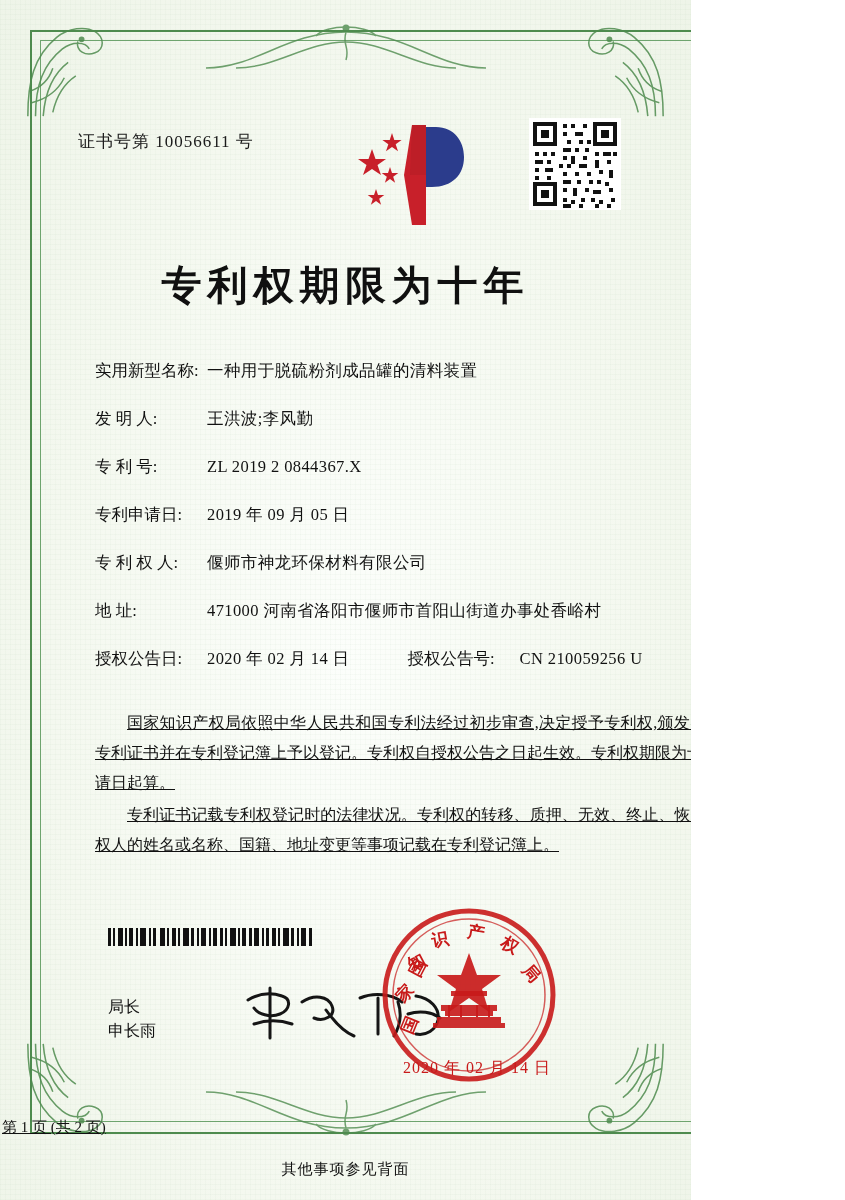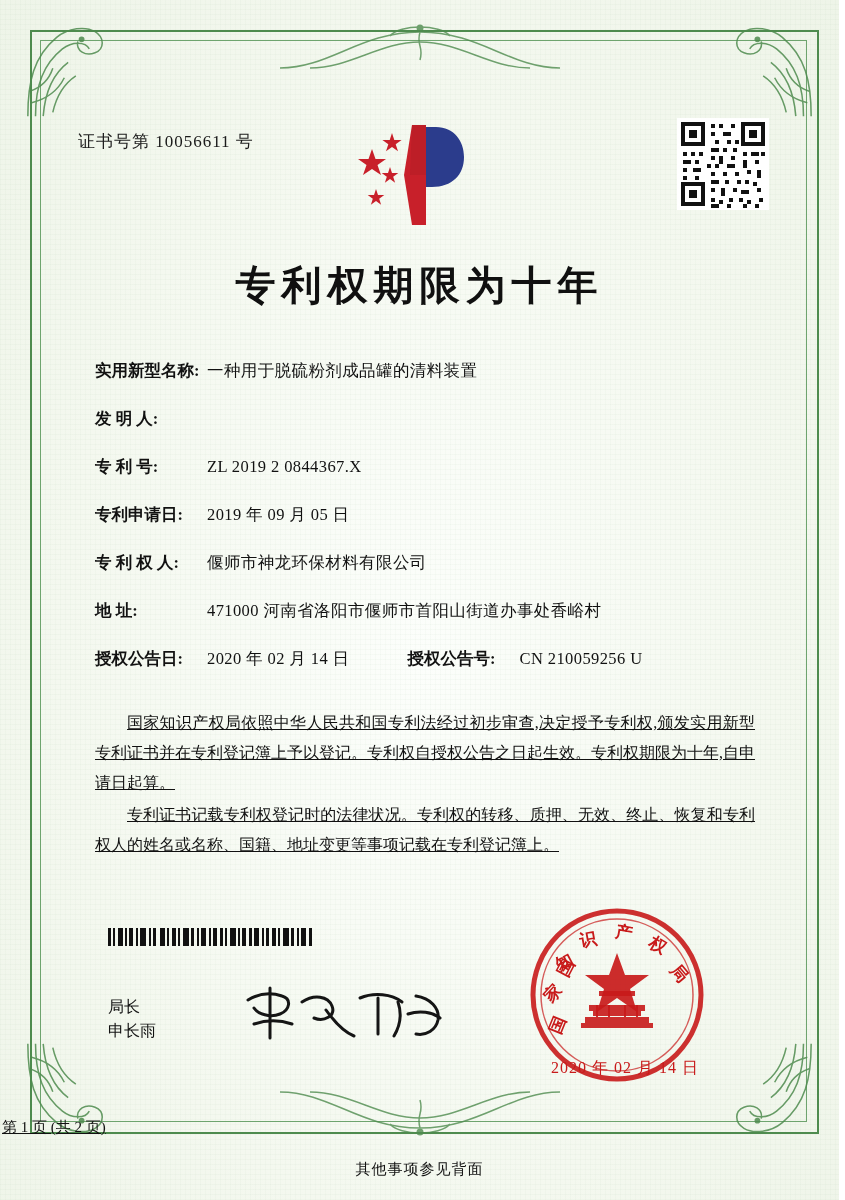--- a/index.html
+++ b/index.html
@@ -5,21 +5,21 @@
   html, body {
     margin: 0;
     padding: 0;
     background: #ffffff;
   }
   body {
     font-family: "Liberation Serif", "DejaVu Serif", serif;
   }
   .page {
     position: relative;
-    width: 839px;
+    width: 691px;
     height: 1200px;
     background: #fdba74;
     overflow: hidden;
   }
   
   .bg-wash {
     position: absolute;
     inset: 0;
     background:
       repeating-linear-gradient(0deg, rgba(120,170,120,0.045) 0px, rgba(120,170,120,0.045) 1px, rgba(255,255,255,0) 1px, rgba(255,255,255,0) 5px),
@@ -127,21 +127,20 @@
     align-items: baseline;
     margin-bottom: 26px;
     font-size: 16.5px;
     color: #111;
     white-space: nowrap;
   }
   .field-label {
     width: 112px;
     flex: 0 0 112px;
     letter-spacing: 0px;
-    font-weight: bold;
   }
   .field-value {
     flex: 1 1 auto;
     letter-spacing: 0.4px;
   }
   .field-row.split .field-value { flex: 0 0 auto; }
   .second-label {
     margin-left: 58px;
     width: auto;
   }
@@ -396,20 +395,21 @@
 
   <div class="doc-title">专利权期限为十年</div>
 
   <div class="fields">
     <div class="field-row">
       <span class="field-label">实用新型名称:</span>
       <span class="field-value">一种用于脱硫粉剂成品罐的清料装置</span>
     </div>
     <div class="field-row">
       <span class="field-label">发 明 人:</span>
+      <span class="field-value">王洪波;李风勤</span>
     </div>
     <div class="field-row">
       <span class="field-label">专 利 号:</span>
       <span class="field-value">ZL 2019 2 0844367.X</span>
     </div>
     <div class="field-row">
       <span class="field-label">专利申请日:</span>
       <span class="field-value">2019 年 09 月 05 日</span>
     </div>
     <div class="field-row">

